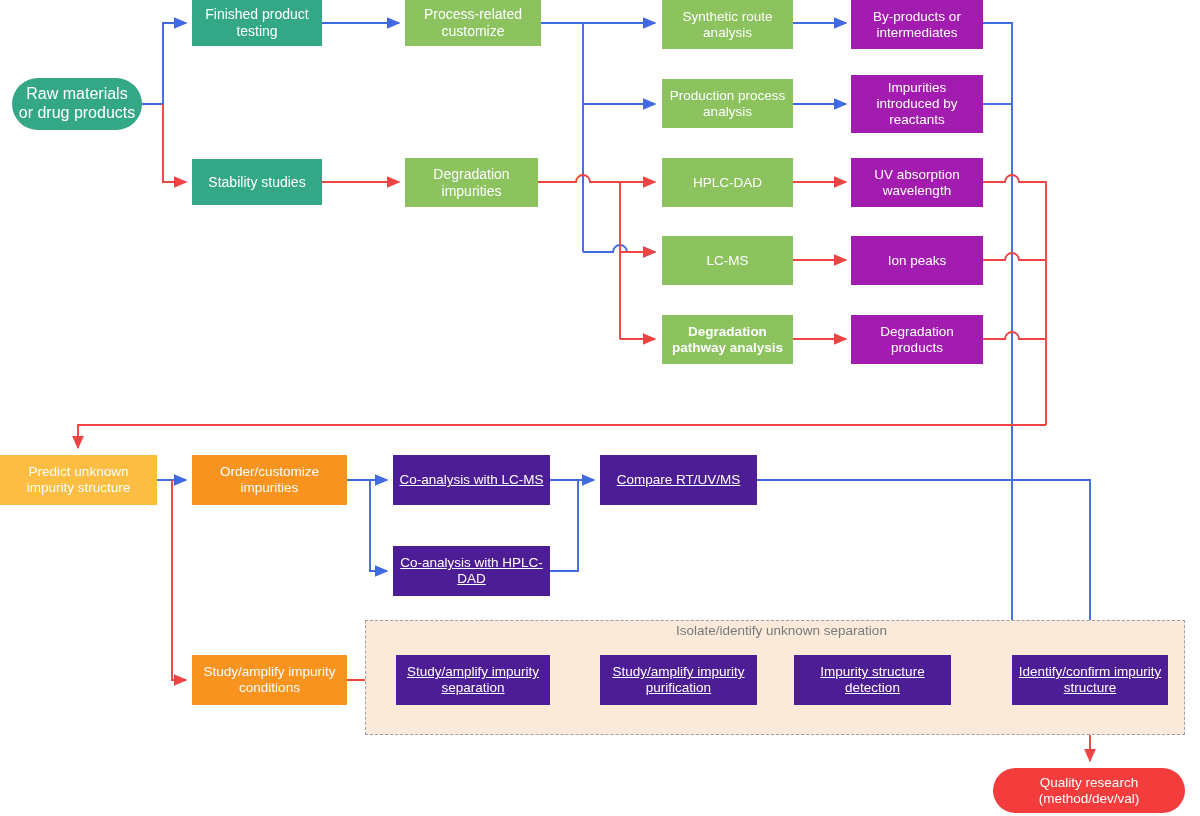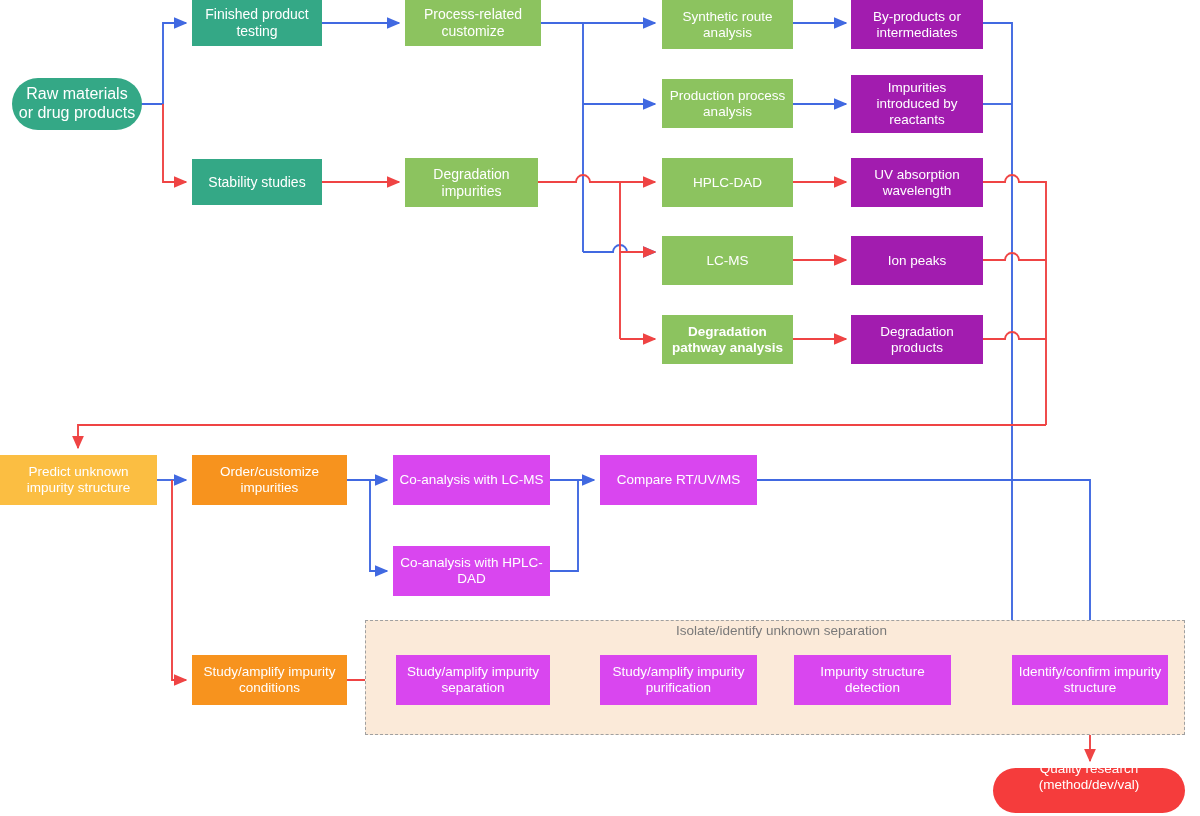--- a/index.html
+++ b/index.html
@@ -9,21 +9,21 @@
   svg.wires{position:absolute;left:0;top:0;width:1200px;height:816px;overflow:visible;}
   .node{position:absolute;display:flex;align-items:center;justify-content:center;
         text-align:center;color:#ffffff;line-height:1.18;
         box-sizing:border-box;padding:20px 6px;}
   .node span{display:block;}
   .t-teal{background:#34a886;}
   .t-green{background:#8cc35f;}
   .t-yellow{background:#a21caf;}
   .t-lightorange{background:#fbbe42;}
   .t-orange{background:#f7931e;}
-  .t-darkorange{background:#d946ef;}
+  .t-darkorange{background:#4c1d95;text-decoration:underline;}
   .t-red{background:#f53c3c;}
   .rounded{border-radius:26px;}
   .group-box{position:absolute;box-sizing:border-box;
              background:#fbead9;border:1.6px dashed #a0a0a0;}
   .group-label{position:absolute;color:#7a7a7a;font-size:13.5px;}
 </style>
 </head>
 <body>
 
 <div id="stage">
@@ -198,17 +198,17 @@
   </div>
 
   <div class="node t-darkorange" style="left:794px;top:655px;width:157px;height:50px;font-size:13.5px;">
     <span>Impurity structure detection</span>
   </div>
 
   <div class="node t-darkorange" style="left:1012px;top:655px;width:156px;height:50px;font-size:13.5px;">
     <span>Identify/confirm impurity structure</span>
   </div>
 
-  <div class="node rounded t-red" style="left:993px;top:768px;width:192px;height:45px;font-size:13.5px;align-items:flex-end;">
+  <div class="node rounded t-red" style="left:993px;top:768px;width:192px;height:45px;font-size:13.5px;">
     <span>Quality research (method/dev/val)</span>
   </div>
 
 </div>
 
 </body></html>

